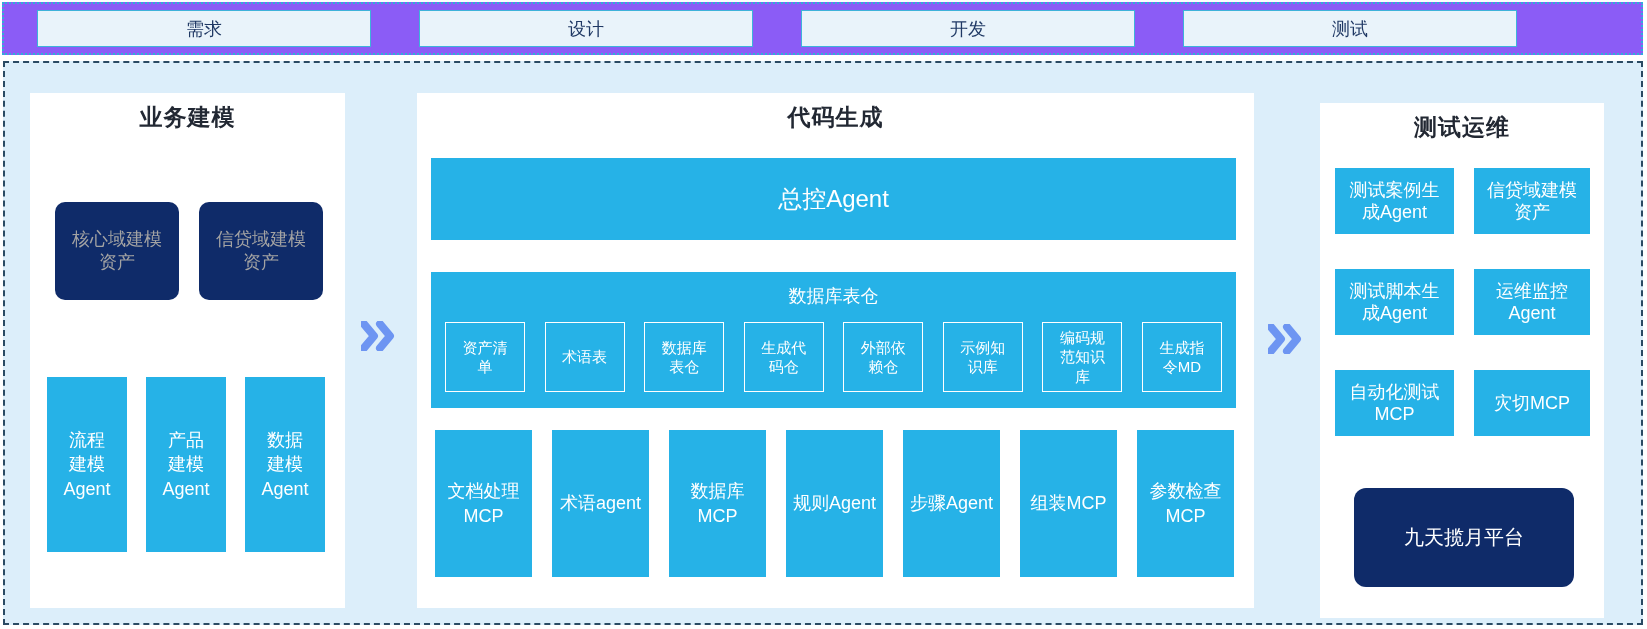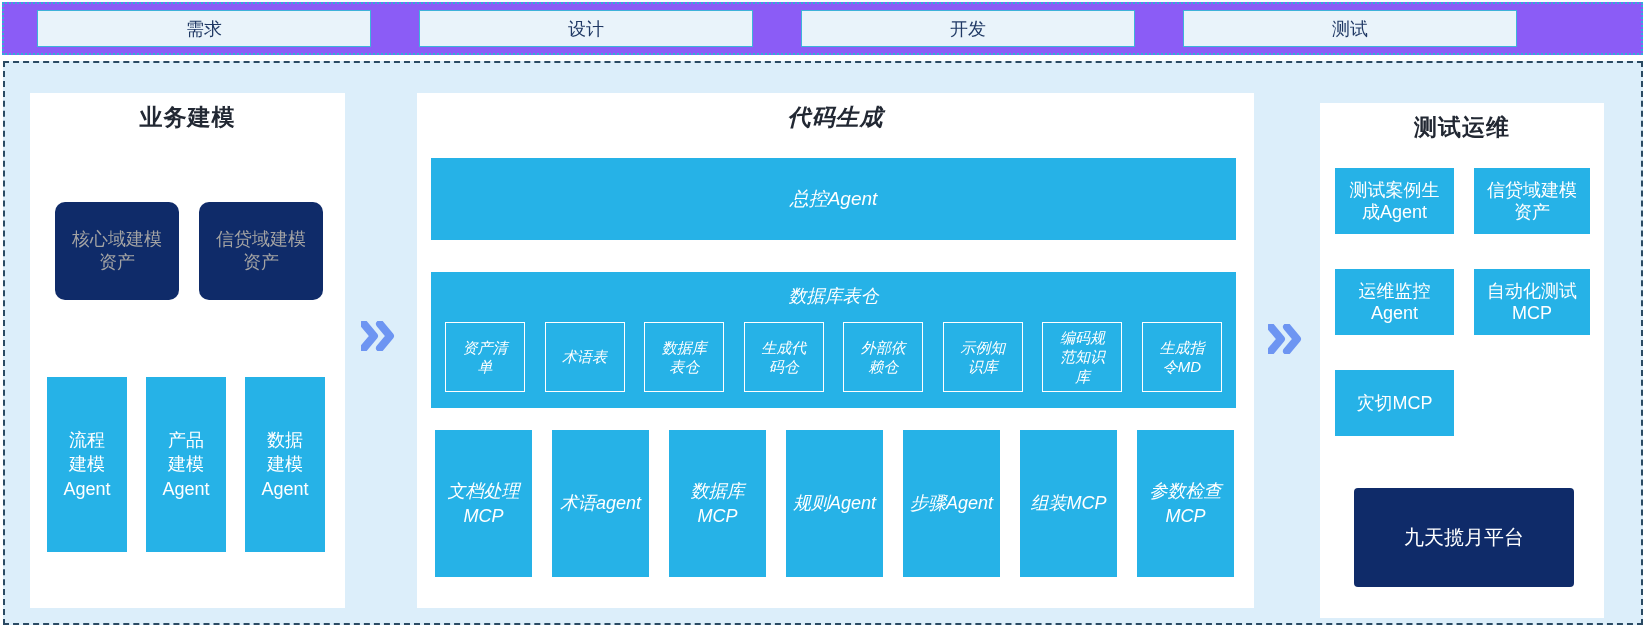--- a/index.html
+++ b/index.html
@@ -14,39 +14,39 @@
   .phase-box { width:334px; height:37px; background:#e9f3fa; border:1px solid #3eb2da;
     display:flex; align-items:center; justify-content:center;
     font-size:18px; font-weight:500; color:#1f3864; }
 
   
   .main { position:absolute; left:3px; top:61px; width:1640px; height:564px;
     background:#dceefa; border:2px dashed #2a4a63; }
 
   .panel { position:absolute; top:30px; height:515px; background:#ffffff; }
   .panel-left   { left:25px;   width:315px; }
-  .panel-center { left:412px;  width:837px;font-style:italic; }
+  .panel-center { left:412px;  width:837px; }
   .panel-right  { left:1315px; width:284px;margin-top:10px; }
 
   .panel-title { position:absolute; left:0; top:9px; width:100%; text-align:center;
     font-size:23px; font-weight:700; color:#222833; letter-spacing:1px; }
 
   
   .asset-row { position:absolute; left:25px; top:109px; display:flex; gap:20px; }
   .asset-box { width:124px; height:98px; background:#0f2b69; border-radius:10px;
     color:#a3a3a3; font-size:18px; line-height:1.3; display:flex; align-items:center;
     justify-content:center; text-align:center; padding:0 10px; }
   .bm-agent-row { position:absolute; left:17px; top:284px; display:flex; gap:19px; }
   .bm-agent { width:80px; height:175px; background:#26b2e7; color:#fff; font-size:18px;
     line-height:1.35; display:flex; align-items:center; justify-content:center;
     text-align:center; padding:0 14px; }
 
   
   .master-bar { position:absolute; left:14px; top:65px; width:805px; height:82px;
-    background:#26b2e7; color:#fff; font-size:19px; display:flex; align-items:center;
+    background:#26b2e7; color:#fff; font-size:24px; display:flex; align-items:center;
     justify-content:center; }
   .context-bar { position:absolute; left:14px; top:179px; width:805px; height:136px;
     background:#26b2e7; }
   .context-title { position:absolute; left:0; top:12px; width:100%; text-align:center;
     color:#fff; font-size:18px; }
   .context-items { position:absolute; left:14px; top:50px; width:777px;
     display:flex; justify-content:space-between;border-radius:13px; }
   .context-item { width:80px; height:70px; border:1px solid #ffffff; color:#fff;
     font-size:15px; line-height:1.3; display:flex; align-items:center;
     justify-content:center; text-align:center; padding:0 10px; }
@@ -54,21 +54,21 @@
   .tool-box { flex:1; height:147px; background:#26b2e7; color:#fff; font-size:18px;
     line-height:1.35; display:flex; align-items:center; justify-content:center;
     text-align:center; padding:0 6px; }
 
   
   .ops-grid { position:absolute; left:15px; top:65px; width:255px; display:grid;
     grid-template-columns:119px 116px; column-gap:20px; row-gap:35px; }
   .ops-box { height:66px; background:#26b2e7; color:#fff; font-size:18px; line-height:1.25;
     display:flex; align-items:center; justify-content:center; text-align:center; padding:0 8px; }
   .platform-box { position:absolute; left:34px; top:385px; width:220px; height:99px;
-    background:#0f2b69; border-radius:4px; color:#fff; font-size:20px; font-weight:500;
+    background:#0f2b69; border-radius:12px; color:#fff; font-size:20px; font-weight:500;
     display:flex; align-items:center; justify-content:center; }
 
   
   .flow-arrow { position:absolute; width:34px; height:30px; }
   .flow-arrow-1 { left:356px; top:258px; }
   .flow-arrow-2 { left:1263px; top:261px; }
 </style>
 </head>
 <body>
 
@@ -135,20 +135,21 @@
         <path d="M3 3 L13 15 L3 27" fill="none" stroke="#6d95f2" stroke-width="8" stroke-linecap="round" stroke-linejoin="round"></path>
         <path d="M19 3 L29 15 L19 27" fill="none" stroke="#6d95f2" stroke-width="8" stroke-linecap="round" stroke-linejoin="round"></path>
       </svg>
     </div>
 
     <section class="panel panel-right">
       <h2 class="panel-title">测试运维</h2>
       <div class="ops-grid">
         <div class="ops-box">测试案例生成Agent</div>
         <div class="ops-box">信贷域建模资产</div>
+        <div class="ops-box">测试脚本生成Agent</div>
         <div class="ops-box">运维监控Agent</div>
         <div class="ops-box">自动化测试MCP</div>
         <div class="ops-box">灾切MCP</div>
       </div>
       <div class="platform-box">九天揽月平台</div>
     </section>
 
   </div>
 </div>
 

